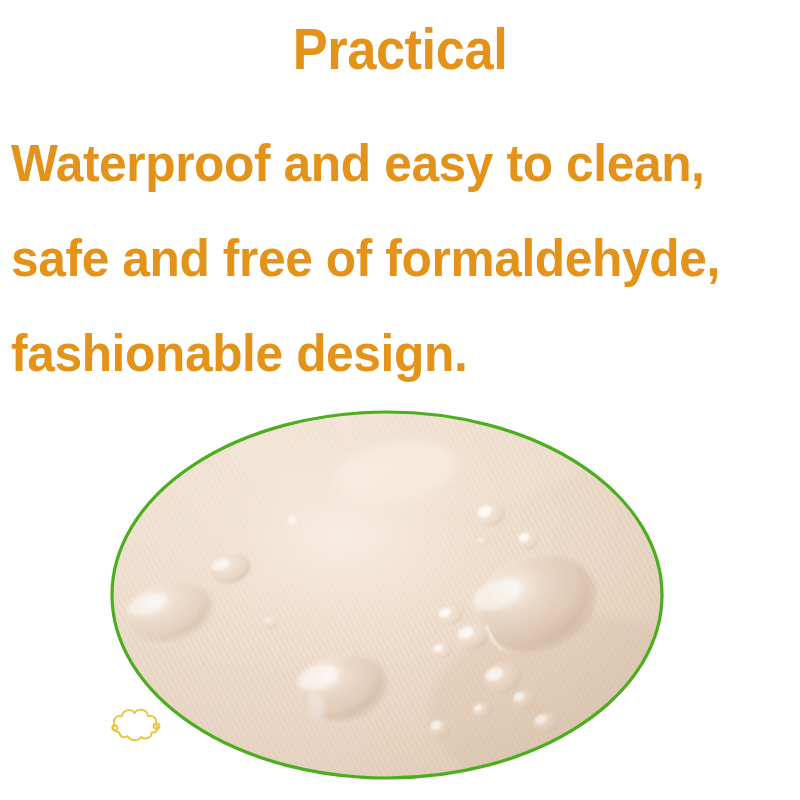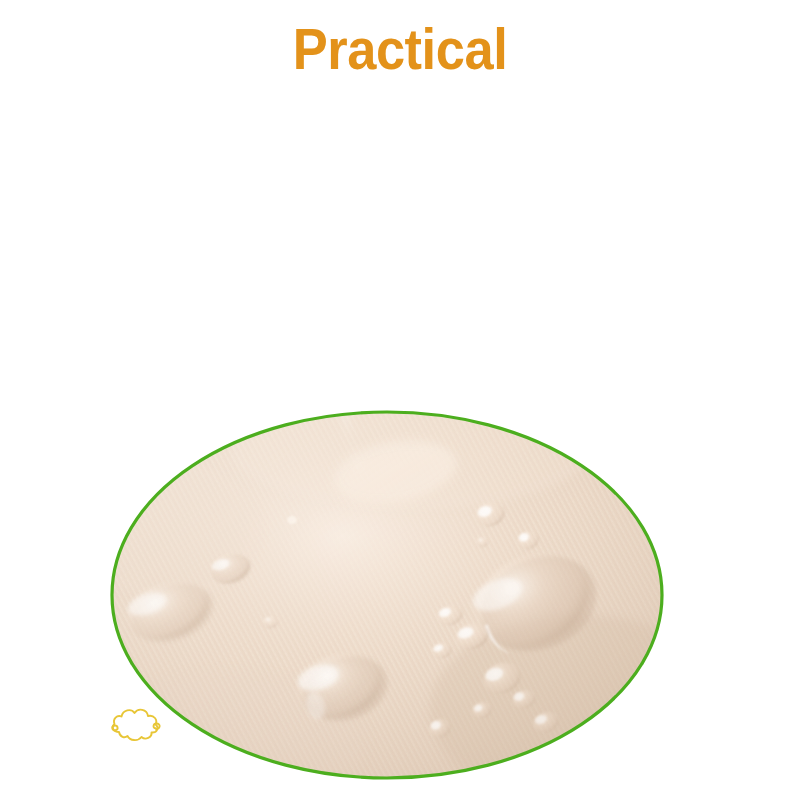--- a/index.html
+++ b/index.html
@@ -79,20 +79,25 @@
   }
   .cloud-mark svg { display: block; }
 </style>
 </head>
 <body>
 
 <div id="page">
 
   <div class="headline">Practical</div>
 
+  <div class="body-copy">
+    <div class="body-line">Waterproof and easy to clean,</div>
+    <div class="body-line">safe and free of formaldehyde,</div>
+    <div class="body-line">fashionable design.</div>
+  </div>
 
   <div class="photo-oval-wrap">
     <svg width="554" height="370" viewBox="0 0 554 370" xmlns="http://www.w3.org/2000/svg">
       <defs>
 
         <clipPath id="ovalClip">
           <ellipse cx="277" cy="185" rx="275" ry="183"></ellipse>
         </clipPath>
 
         <pattern id="weave" width="5" height="5" patternUnits="userSpaceOnUse" patternTransform="rotate(-28)">

